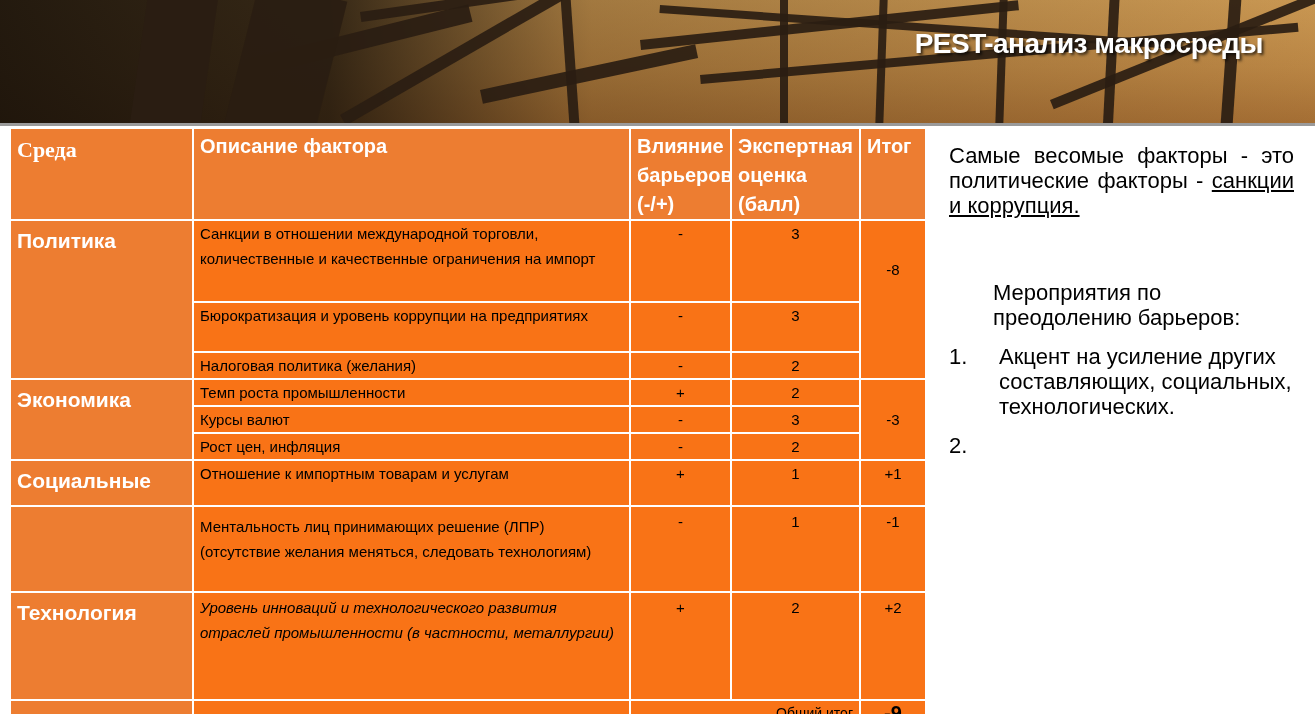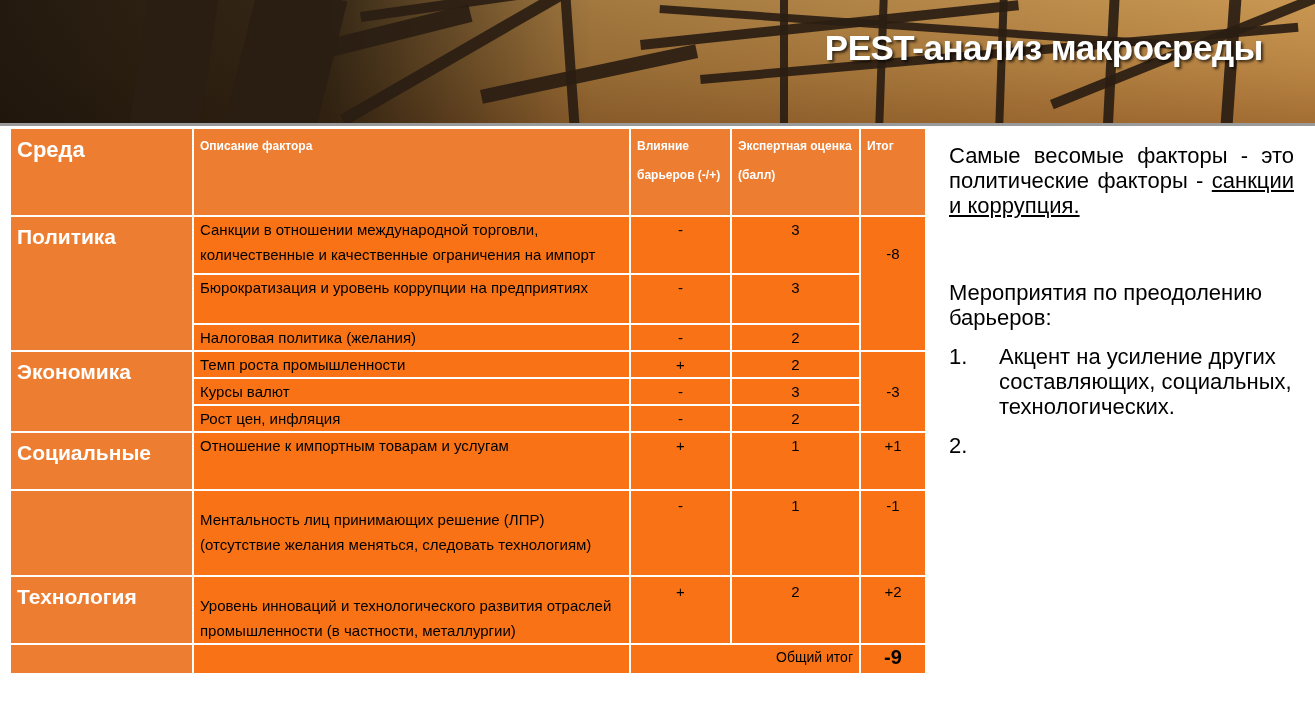--- a/index.html
+++ b/index.html
@@ -11,56 +11,56 @@
     position: absolute; left: 0; top: 0; width: 1315px; height: 126px;
     background:
       linear-gradient(90deg, rgba(20,14,8,0.92) 0%, rgba(25,18,10,0.85) 25%, rgba(60,40,15,0.35) 45%, rgba(60,40,15,0.1) 100%),
       linear-gradient(180deg, #d9a45a 0%, #c8904a 55%, #b07638 100%);
     overflow: hidden;
     border-bottom: 3px solid #9a9a9a;
   }
   .banner .beam { position: absolute; background: #2a1d12; opacity: 0.92; transform-origin: 0 0; }
   .banner .title {
     position: absolute; right: 52px; top: 28px;
-    font-size: 35px; font-weight: bold; color: #ffffff;
+    font-size: 28px; font-weight: bold; color: #ffffff;
     text-shadow: 2px 2px 3px rgba(0,0,0,0.7);
     letter-spacing: -0.5px;
   }
 
   
   .pest-table {
     position: absolute; left: 9px; top: 127px; width: 916px;
     border-collapse: collapse; table-layout: fixed;
     font-size: 15px;
   }
   .pest-table td, .pest-table th {
     border: 2px solid #ffffff; vertical-align: top;
     line-height: 25px;
   }
   .pest-table th {
     background: #ed7d31; color: #fff; font-weight: bold; text-align: left;
-    padding: 3px 6px 0 6px; font-size: 12px; line-height: 29px;
+    padding: 3px 6px 0 6px; font-size: 20px; line-height: 29px;
   }
-  .pest-table th.env-head { font-size: 22px; padding-top: 6px; }
+  .pest-table th.env-head { font-size: 22px; padding-top: 6px; font-family: Liberation Serif, serif; }
   .pest-table td.env {
     background: #ed7d31; color: #fff; font-weight: bold; font-size: 21px;
     padding: 6px 6px 0 6px; line-height: 28px;
   }
   .pest-table td.desc { padding: 0 6px; }
   .pest-table td.c { text-align: center; }
   .dark { background: #f97316; }
   .light { background: #f97316; }
   .pest-table td.total-label { text-align: right; padding-right: 6px; font-size: 14px; }
   .pest-table td.grand { font-weight: bold; font-size: 20px; text-align: center; }
 
   
   .side { position: absolute; left: 949px; top: 143px; width: 345px; font-size: 22px; line-height: 25px; color: #000; }
   .side .lead { text-align: justify; text-align-last: left; }
   .side .lead .u { text-decoration: underline; }
-  .side .measures { margin-top: 62px; }
+  .side .measures { margin-top: 62px; margin-left: 44px; }
   .side ol { list-style: none; margin-top: 14px; }
   .side li { display: flex; margin-bottom: 14px; }
   .side li .num { width: 50px; flex: none; }
   .side li .txt { flex: 1; }
 </style>
 </head>
 <body>
 
 <div class="banner">
   <div class="beam" style="left:150px;top:-20px;width:70px;height:200px;transform:rotate(8deg);"></div>
@@ -92,21 +92,21 @@
   </colgroup>
   <tbody>
       <tr style="height:88px;">
     <th class="env-head">Среда</th>
     <th>Описание фактора</th>
     <th>Влияние барьеров (-/+)</th>
     <th>Экспертная оценка (балл)</th>
     <th>Итог</th>
   </tr>
 
-  <tr style="height:58px;">
+  <tr style="height:82px;">
     <td class="env" rowspan="3">Политика</td>
     <td class="desc dark">Санкции в отношении международной торговли, количественные и качественные ограничения на импорт</td>
     <td class="c dark">-</td>
     <td class="c dark">3</td>
     <td class="c dark" rowspan="3" style="vertical-align:middle;padding-bottom:60px;"><span>-8</span></td>
   </tr>
   <tr style="height:50px;">
     <td class="desc light">Бюрократизация и уровень коррупции на предприятиях</td>
     <td class="c light">-</td>
     <td class="c light">3</td>
@@ -128,38 +128,38 @@
     <td class="desc dark">Курсы валют</td>
     <td class="c dark">-</td>
     <td class="c dark">3</td>
   </tr>
   <tr style="height:25px;">
     <td class="desc light">Рост цен, инфляция</td>
     <td class="c light">-</td>
     <td class="c light">2</td>
   </tr>
 
-  <tr style="height:58px;">
+  <tr style="height:46px;">
     <td class="env">Социальные</td>
     <td class="desc dark">Отношение к импортным товарам и услугам</td>
     <td class="c dark">+</td>
     <td class="c dark">1</td>
     <td class="c dark">+1</td>
   </tr>
   <tr style="height:86px;">
     <td class="env"></td>
-    <td class="desc light" style="padding-top:16px;">Ментальность лиц принимающих решение (ЛПР) (отсутствие желания меняться, следовать технологиям)</td>
+    <td class="desc light" style="padding-top:7px;">Ментальность лиц принимающих решение (ЛПР) (отсутствие желания меняться, следовать технологиям)</td>
     <td class="c light" style="padding-top:2px;">-</td>
     <td class="c light" style="padding-top:2px;">1</td>
     <td class="c light" style="padding-top:2px;">-1</td>
   </tr>
 
-  <tr style="height:68px;">
+  <tr style="height:108px;">
     <td class="env">Технология</td>
-    <td class="desc dark" style="padding-top:16px;">Уровень инноваций и технологического развития отраслей промышленности (в частности, металлургии)</td>
+    <td class="desc dark" style="padding-top:2px;font-style:italic;">Уровень инноваций и технологического развития отраслей промышленности (в частности, металлургии)</td>
     <td class="c dark" style="padding-top:2px;">+</td>
     <td class="c dark" style="padding-top:2px;">2</td>
     <td class="c dark" style="padding-top:2px;">+2</td>
   </tr>
 
   <tr style="height:30px;">
     <td class="env"></td>
     <td class="light"></td>
     <td class="light total-label" colspan="2">Общий итог</td>
     <td class="light grand">-9</td>

